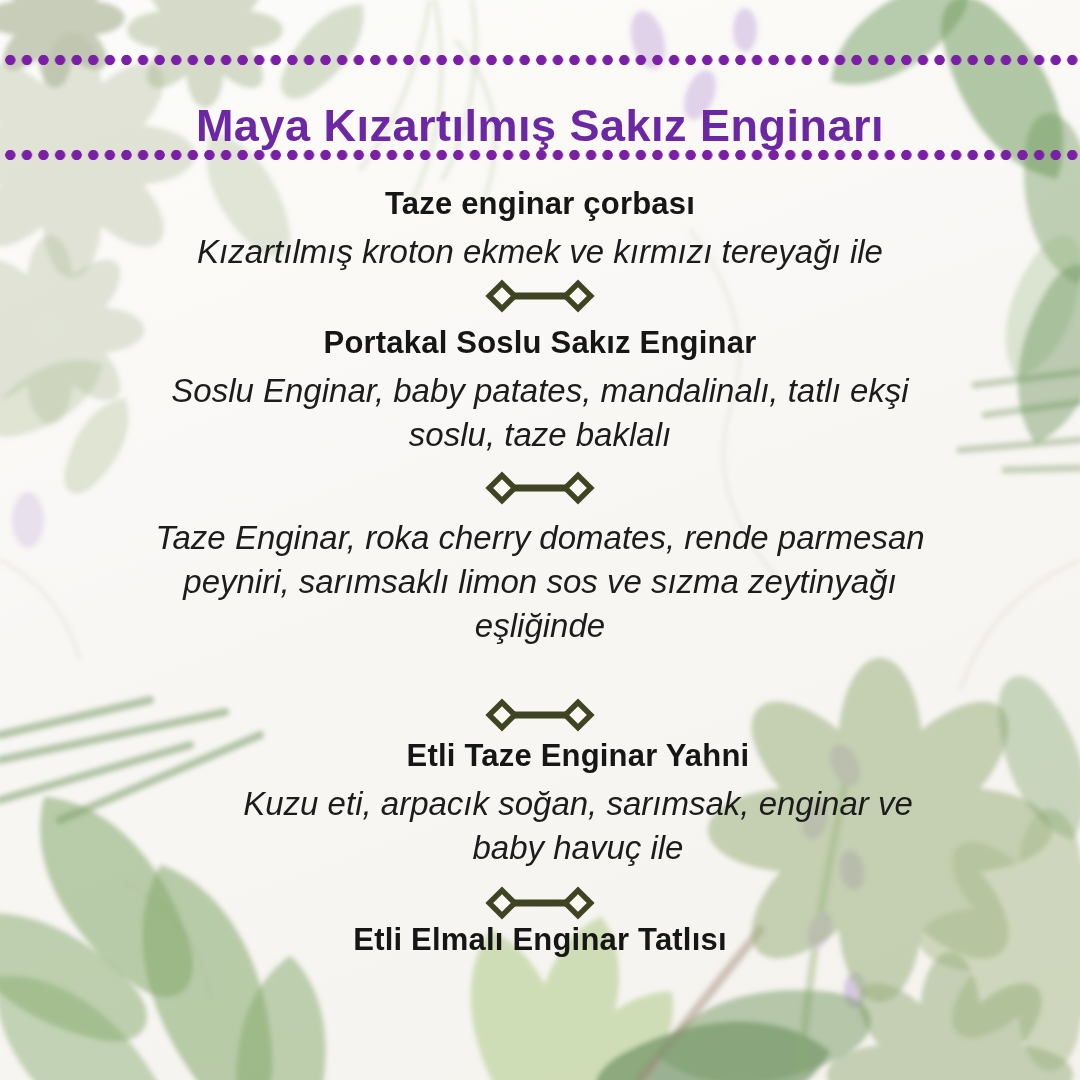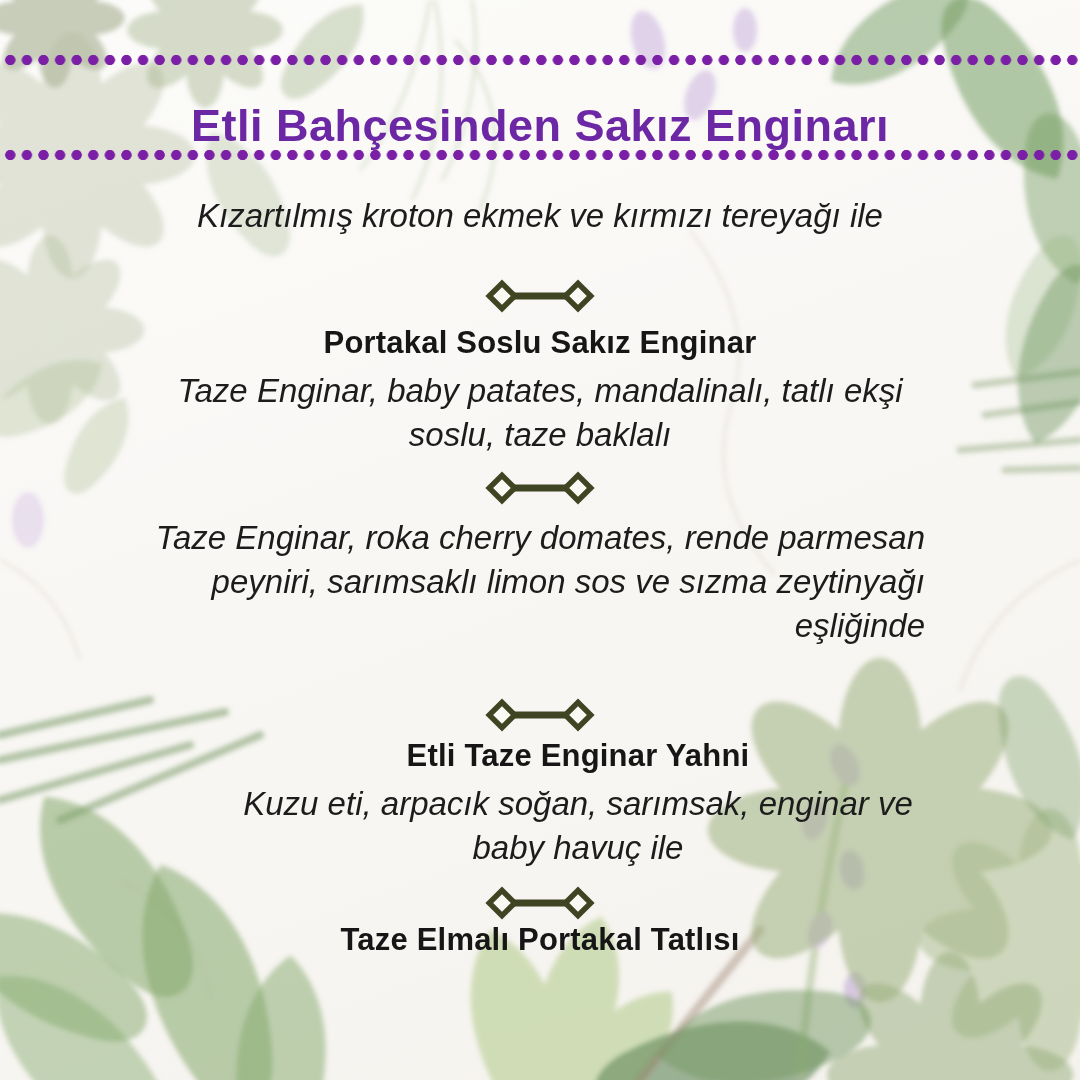--- a/index.html
+++ b/index.html
@@ -21,21 +21,21 @@
   .title{
     position:absolute;top:70px;left:0;width:100%;z-index:2;text-align:center;
     font-size:45px;font-weight:bold;letter-spacing:.5px;color:#6c27a5;
   }
 
   .item{position:absolute;left:0;width:100%;z-index:2;text-align:center;}
   .item h2{margin:0;font-size:31px;font-weight:bold;letter-spacing:.2px;color:#161616;}
   .item p{margin:8px auto 0;font-size:33px;font-style:italic;line-height:44px;color:#1c1c1c;}
   .w-full{max-width:1020px;}
   .w-760{max-width:760px;}
-  .w-770{max-width:770px;text-align:right;}
+  .w-770{max-width:770px;}
   .w-740{max-width:740px;}
 
   .divider{position:absolute;left:50%;transform:translateX(-50%);width:110px;height:34px;z-index:2;}
 </style>
 </head>
 <body>
 
 <div class="canvas">
 
   <svg class="bg" width="1080" height="1080" viewBox="0 0 1080 1080" aria-hidden="true">
@@ -161,36 +161,37 @@
           <use href="#arti" transform="translate(950,1075) scale(1.5)"></use>
         </g>
       <use href="#leaf" fill="#55833f" opacity=".5" transform="translate(775,1035) rotate(-100) scale(2.0)"></use>
       <use href="#leaf" fill="#679250" opacity=".4" transform="translate(1040,750) rotate(160) scale(1.6)"></use>
     </g>
 
     <rect width="1080" height="1080" fill="#ffffff" opacity="0.18"></rect>
   </svg>
 
   <div class="dots dots-top"></div>
-  <h1 class="title">Etli Bahçesinden Sakız Enginarı</h1>
+  <h1 class="title">Maya Kızartılmış Sakız Enginarı</h1>
   <div class="dots dots-bottom"></div>
 
   <div class="item" style="top:186px;">
+    <h2>Taze enginar çorbası</h2>
     <p class="w-full">Kızartılmış kroton ekmek ve kırmızı tereyağı ile</p>
   </div>
 
   <svg class="divider" style="top:279px;" viewBox="0 0 110 34" aria-hidden="true">
     <line x1="17" y1="17" x2="93" y2="17" stroke="#3f4522" stroke-width="7"></line>
     <rect x="8" y="8" width="18" height="18" fill="#faf9f4" stroke="#3f4522" stroke-width="5.5" transform="rotate(45 17 17)"></rect>
     <rect x="84" y="8" width="18" height="18" fill="#faf9f4" stroke="#3f4522" stroke-width="5.5" transform="rotate(45 93 17)"></rect>
   </svg>
 
   <div class="item" style="top:325px;">
     <h2>Portakal Soslu Sakız Enginar</h2>
-    <p class="w-760">Taze Enginar, baby patates, mandalinalı, tatlı ekşi soslu, taze baklalı</p>
+    <p class="w-760">Soslu Enginar, baby patates, mandalinalı, tatlı ekşi soslu, taze baklalı</p>
   </div>
 
   <svg class="divider" style="top:471px;" viewBox="0 0 110 34" aria-hidden="true">
     <line x1="17" y1="17" x2="93" y2="17" stroke="#3f4522" stroke-width="7"></line>
     <rect x="8" y="8" width="18" height="18" fill="#faf9f4" stroke="#3f4522" stroke-width="5.5" transform="rotate(45 17 17)"></rect>
     <rect x="84" y="8" width="18" height="18" fill="#faf9f4" stroke="#3f4522" stroke-width="5.5" transform="rotate(45 93 17)"></rect>
   </svg>
 
   <div class="item" style="top:508px;">
     <p class="w-770">Taze Enginar, roka cherry domates, rende parmesan peyniri, sarımsaklı limon sos ve sızma zeytinyağı eşliğinde</p>
@@ -207,16 +208,16 @@
     <p class="w-740">Kuzu eti, arpacık soğan, sarımsak, enginar ve baby havuç ile</p>
   </div>
 
   <svg class="divider" style="top:886px;" viewBox="0 0 110 34" aria-hidden="true">
     <line x1="17" y1="17" x2="93" y2="17" stroke="#3f4522" stroke-width="7"></line>
     <rect x="8" y="8" width="18" height="18" fill="#faf9f4" stroke="#3f4522" stroke-width="5.5" transform="rotate(45 17 17)"></rect>
     <rect x="84" y="8" width="18" height="18" fill="#faf9f4" stroke="#3f4522" stroke-width="5.5" transform="rotate(45 93 17)"></rect>
   </svg>
 
   <div class="item" style="top:922px;">
-    <h2>Taze Elmalı Portakal Tatlısı</h2>
+    <h2>Etli Elmalı Enginar Tatlısı</h2>
   </div>
 
 </div>
 
 </body></html>

